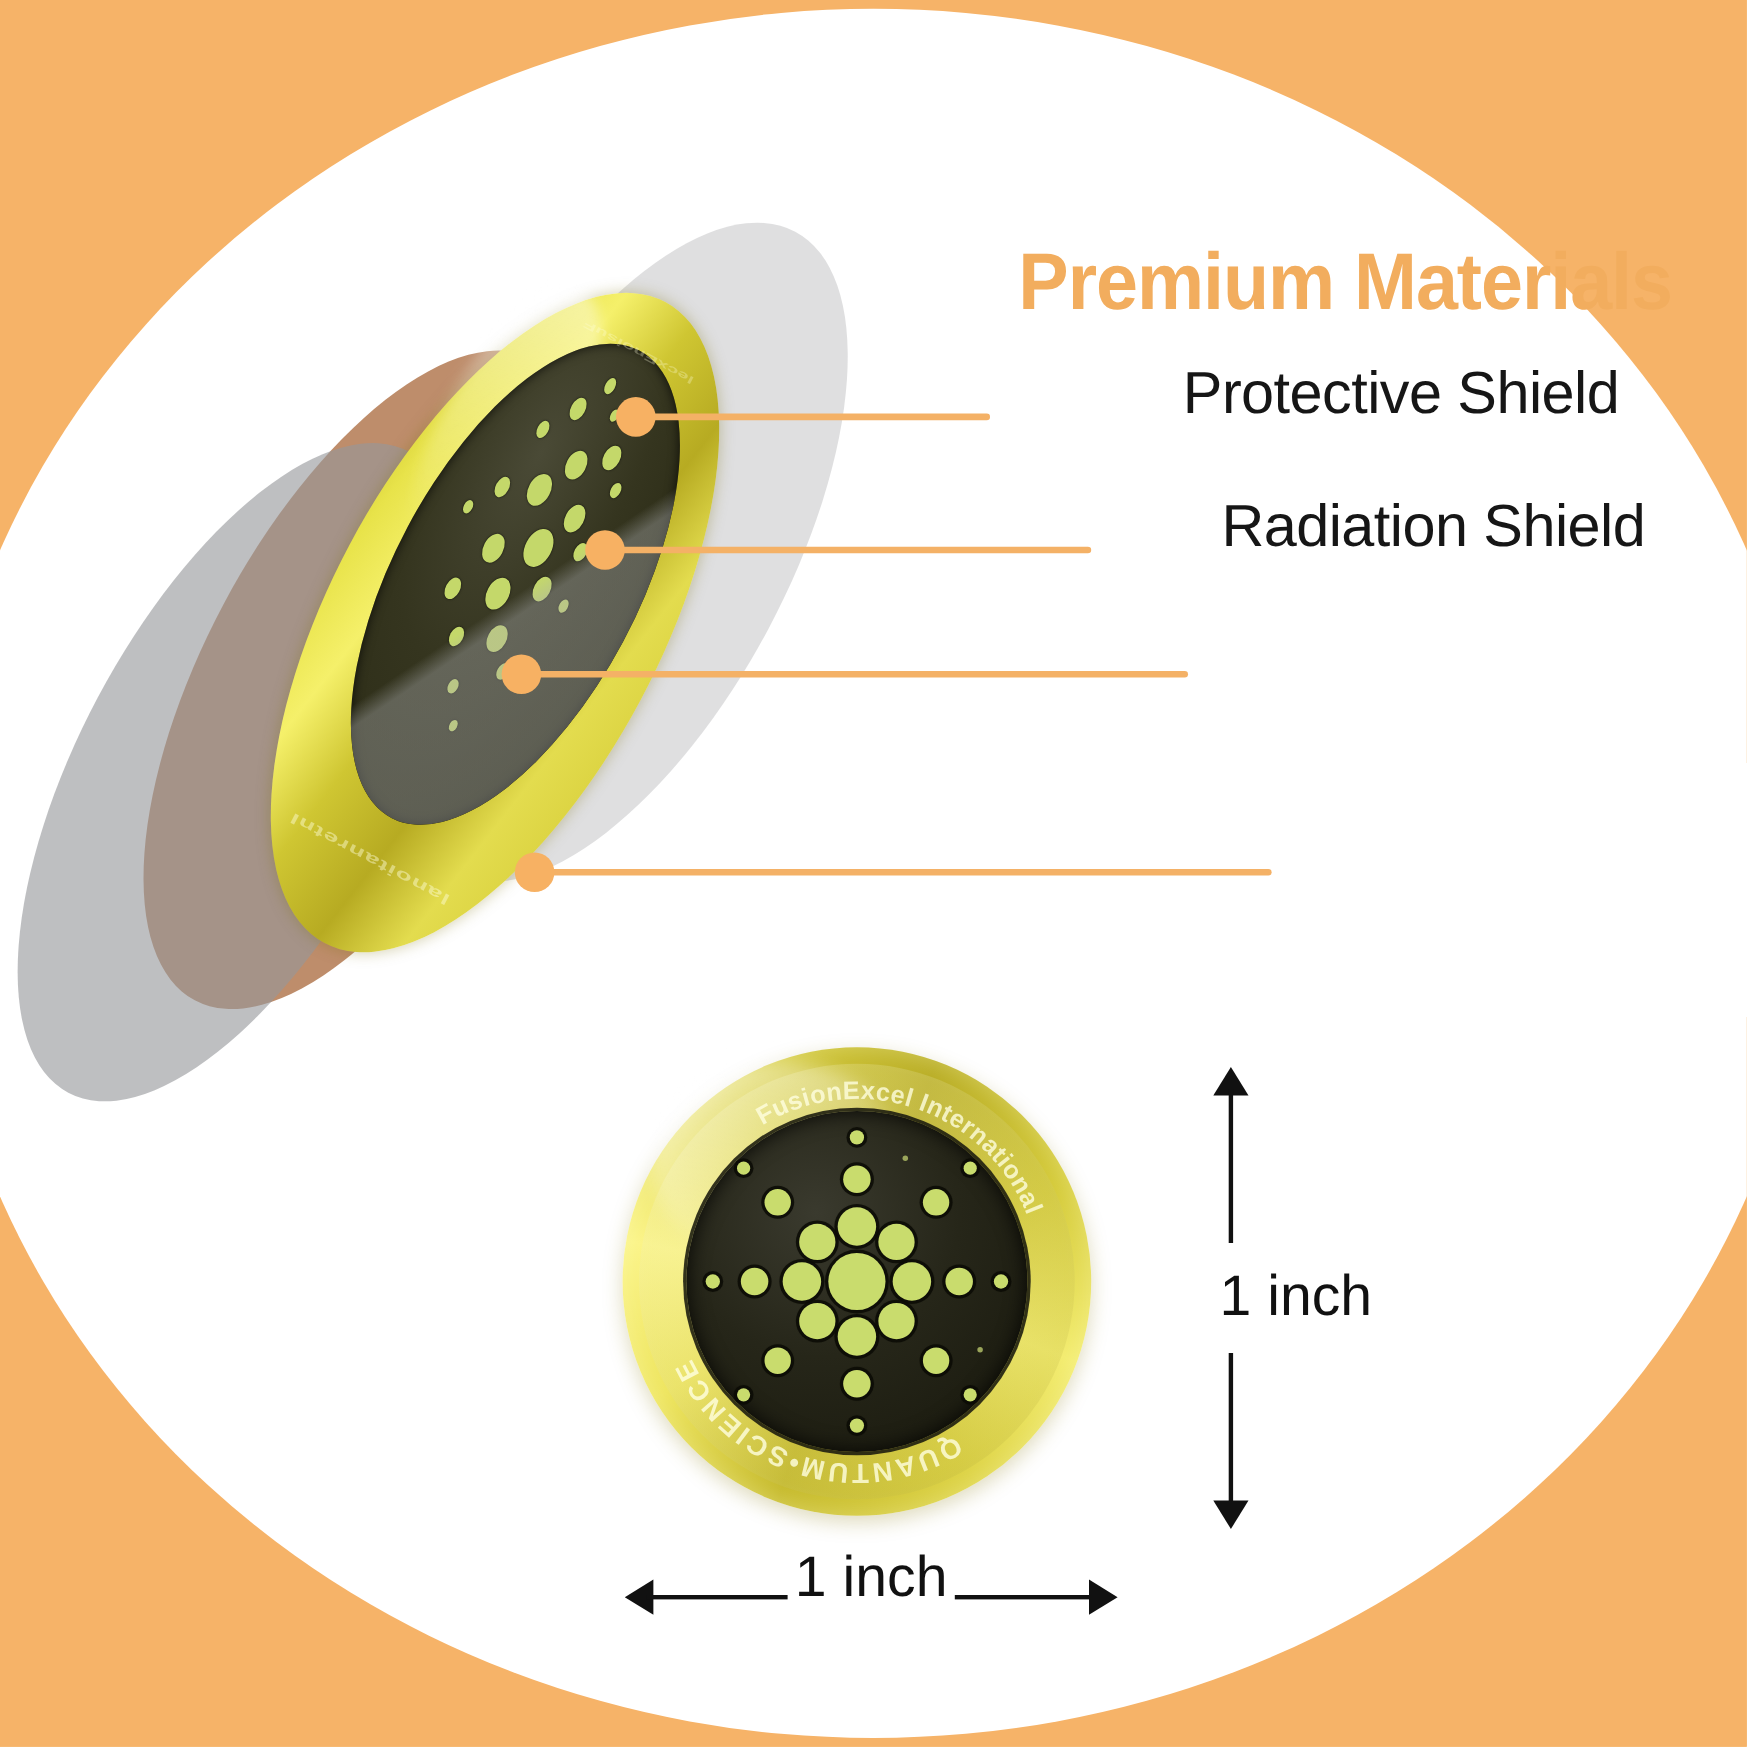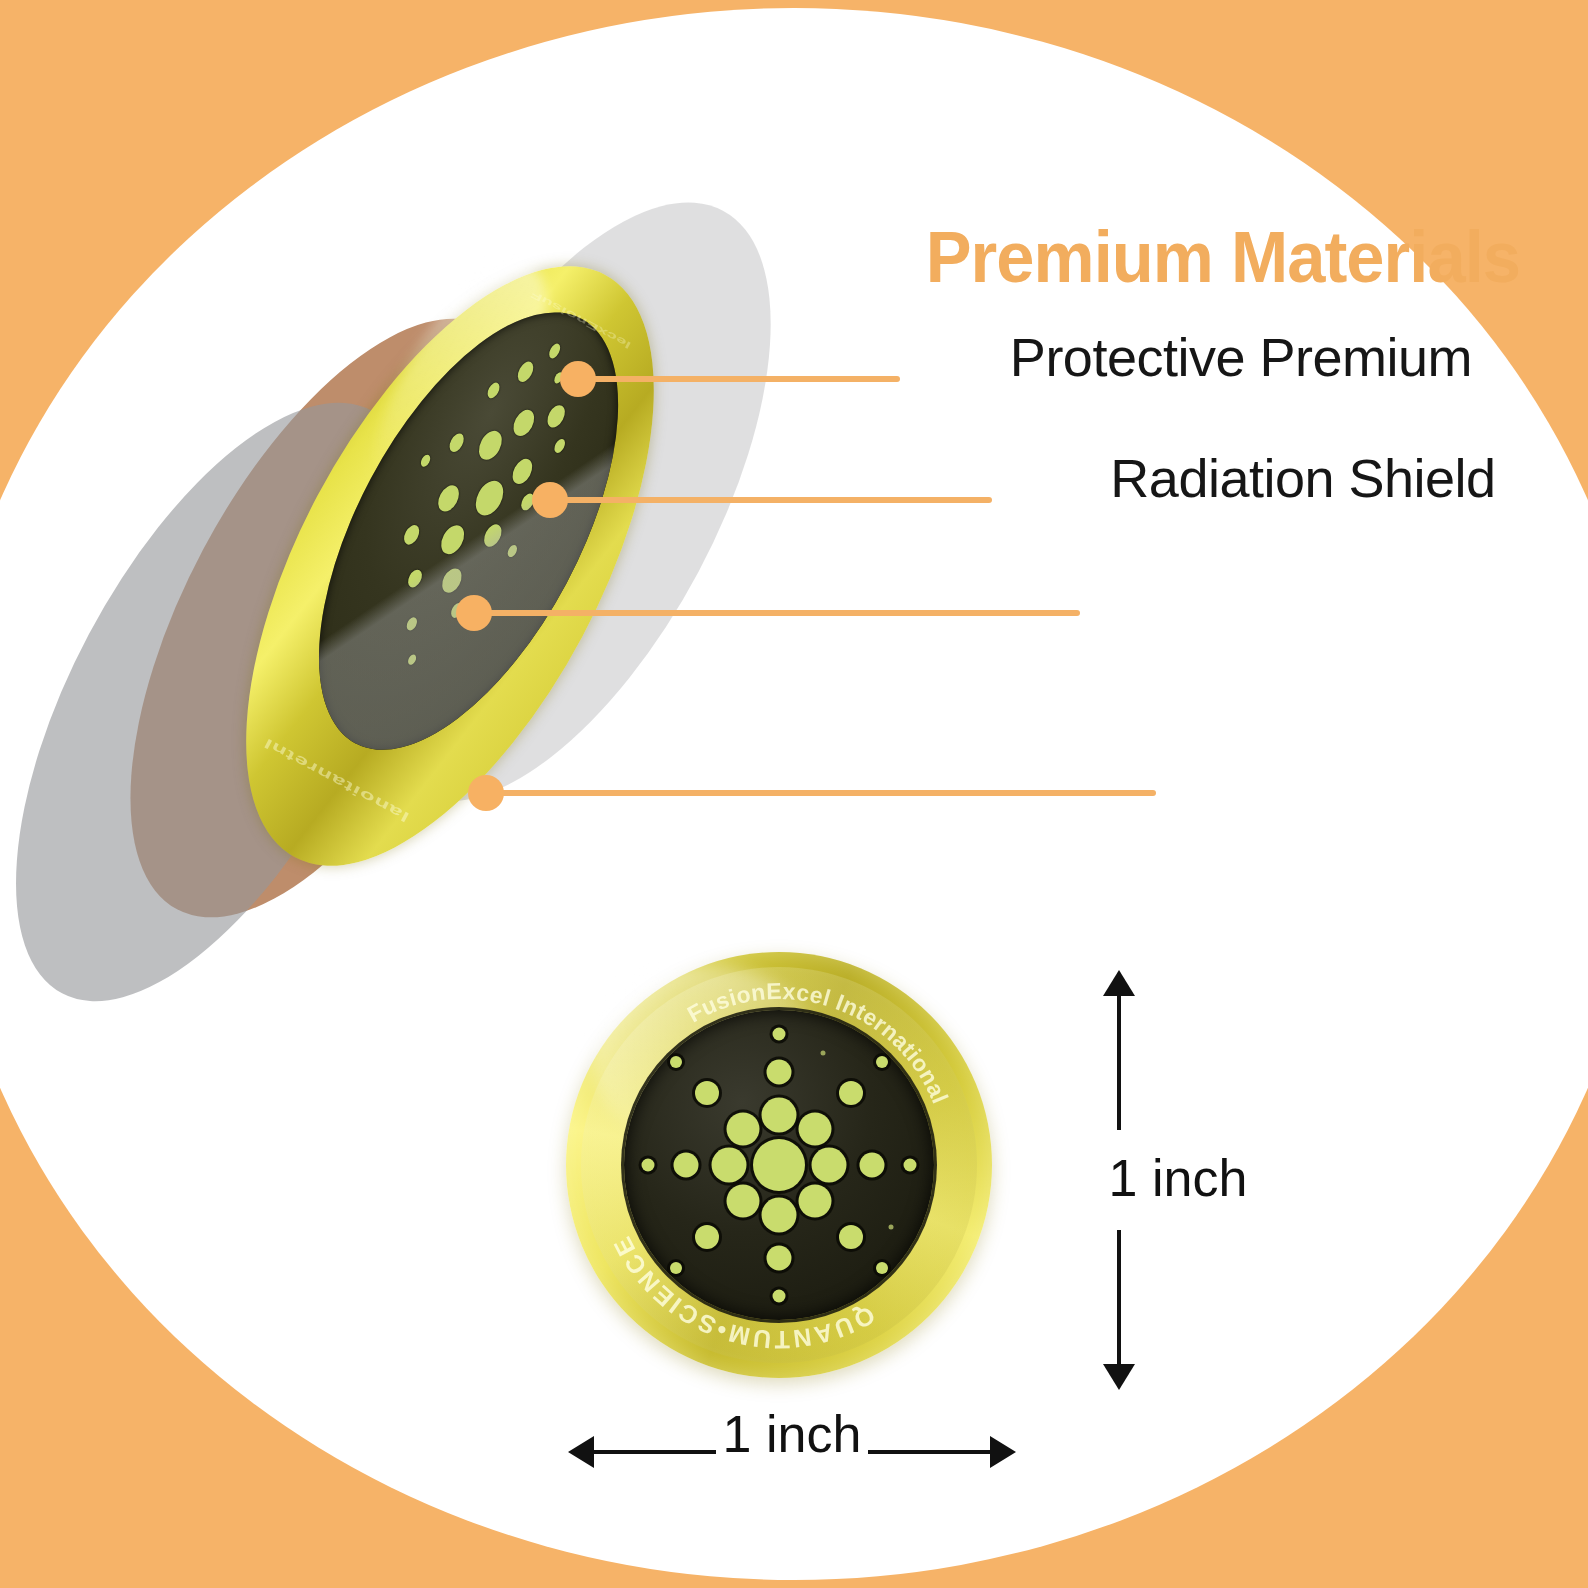--- a/index.html
+++ b/index.html
@@ -288,21 +288,21 @@
     </div>
     <div class="edge-text-top">lecxEnoisuF</div>
     <div class="edge-text">lanoitanretnI</div>
   </div>
 
   <div class="title">Premium Materials</div>
 
   <div class="callout" style="left:560px;top:361px;">
     <div class="line" style="width:322px;"></div>
     <div class="dot"></div>
-    <div class="label" style="left:352px;top:-32px;width:560px;">Protective Premium</div>
+    <div class="label" style="left:352px;top:-32px;width:560px;">Protective Shield</div>
   </div>
 
   <div class="callout" style="left:532px;top:482px;">
     <div class="line" style="width:442px;"></div>
     <div class="dot"></div>
     <div class="label" style="left:476px;top:-32px;width:590px;text-align:center;">Radiation Shield</div>
   </div>
 
   <div class="callout" style="left:456px;top:595px;">
     <div class="line" style="width:606px;"></div>

